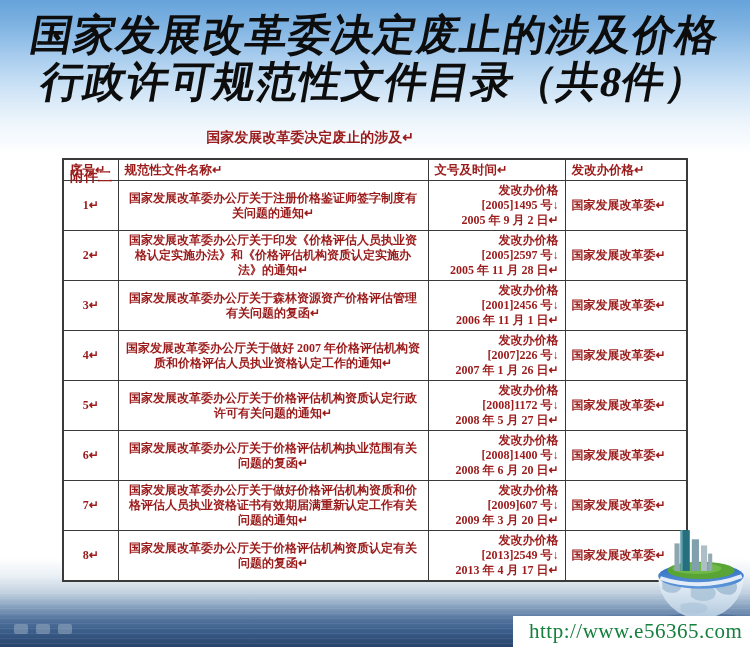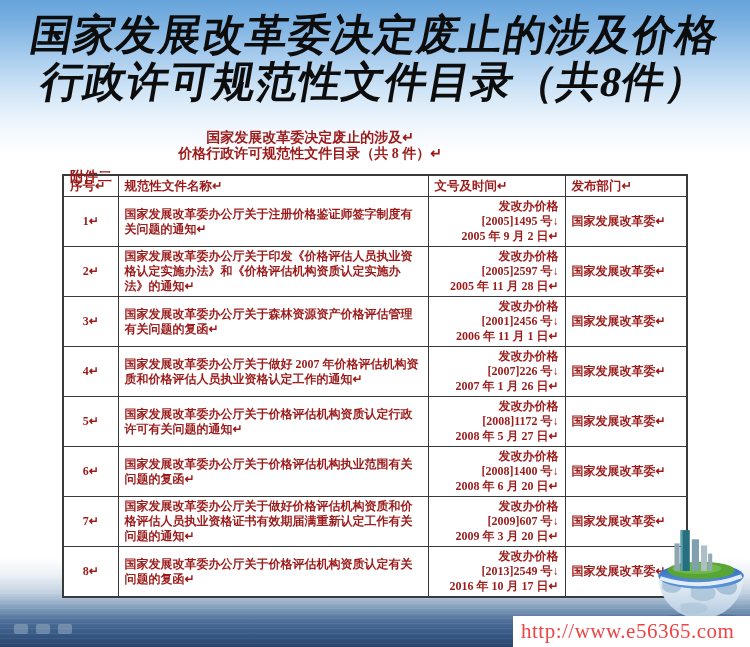--- a/index.html
+++ b/index.html
@@ -38,67 +38,66 @@
     background:#fff;border:2px solid #3a3a3a;
   }
   table.catalog th,table.catalog td{
     border:1px solid #3a3a3a;font-size:12px;line-height:15px;
     padding:2px 6px;vertical-align:middle;color:#9B1B1B;font-weight:bold;
     overflow:hidden;
   }
   table.catalog th{text-align:left;height:16px;font-size:12.5px;}
   col.c-no{width:55px;} col.c-name{width:310px;} col.c-doc{width:137px;} col.c-dept{width:122px;}
   td.no-cell{text-align:center;}
-  td.name-cell{text-align:left;}
+  td.name-cell{text-align:center;}
   td.doc-cell div{white-space:nowrap;text-align:right;}
   td.dept-cell{text-align:left;}
   
   .globe{position:absolute;right:-2px;top:523px;width:102px;height:102px;}
   
   .url-box{
     position:absolute;left:513px;top:616px;width:237px;height:31px;
     background:#ffffff;display:flex;align-items:center;z-index:5;
   }
   .url-box a{
-    font-family:"Liberation Serif",serif;font-size:21px;color:#ef4444;
-    text-decoration:none;padding-left:8px;letter-spacing:.5px;
+    font-family:"Liberation Serif",serif;font-size:21px;color:#15803d;
+    text-decoration:none;padding-left:16px;letter-spacing:.5px;
   }
 </style>
 </head>
 <body>
 
 <div class="bg-sky"></div>
 <div class="bg-sea"></div>
 <div class="ghost-marks"><span></span><span></span><span></span></div>
 
 <div class="main-title">
   <span class="tline">国家发展改革委决定废止的涉及价格</span>
   <span class="tline">行政许可规范性文件目录（共8件）</span>
 </div>
 
 <div class="doc-area">
   <div class="attach-label">附件二</div>
   <div class="doc-heading">
     <div>国家发展改革委决定废止的涉及↵</div>
-    <div>价格行政许可规范性文件目录（共 8 件）↵</div>
   </div>
 
   <table class="catalog">
     <colgroup>
         <col class="c-no">
         <col class="c-name">
         <col class="c-doc">
         <col class="c-dept">
       </colgroup>
     <thead>
       <tr>
         <th>序号↵</th>
         <th>规范性文件名称↵</th>
         <th>文号及时间↵</th>
-        <th>发布部门↵</th>
+        <th>发改办价格↵</th>
       </tr>
     </thead>
     <tbody>
       <tr>
         <td class="no-cell">1↵</td>
         <td class="name-cell">国家发展改革委办公厅关于注册价格鉴证师签字制度有关问题的通知↵</td>
         <td class="doc-cell">
           <div>发改办价格</div>
           <div>[2005]1495 号↓</div>
           <div>2005 年 9 月 2 日↵</div>
@@ -164,21 +163,21 @@
           <div>2009 年 3 月 20 日↵</div>
         </td>
         <td class="dept-cell">国家发展改革委↵</td>
       </tr>
       <tr>
         <td class="no-cell">8↵</td>
         <td class="name-cell">国家发展改革委办公厅关于价格评估机构资质认定有关问题的复函↵</td>
         <td class="doc-cell">
           <div>发改办价格</div>
           <div>[2013]2549 号↓</div>
-          <div>2016 年 10 月 17 日↵</div>
+          <div>2013 年 4 月 17 日↵</div>
         </td>
         <td class="dept-cell">国家发展改革委↵</td>
       </tr>
     </tbody>
   </table>
 </div>
 
 <svg class="globe" viewBox="0 0 100 100" xmlns="http://www.w3.org/2000/svg">
   <defs>
     <linearGradient id="gGlass" x1="0" y1="0" x2="0" y2="1">

